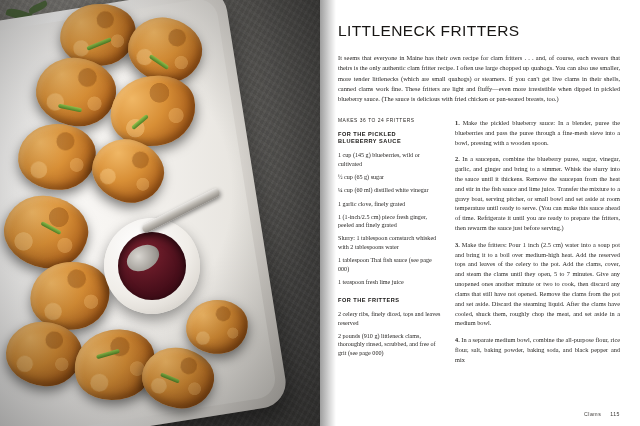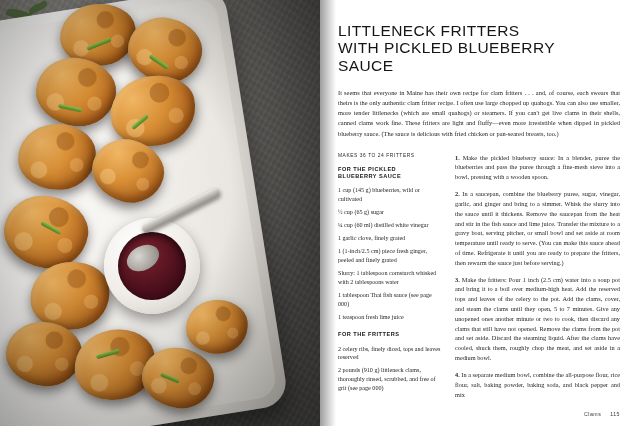--- a/index.html
+++ b/index.html
@@ -284,21 +284,20 @@
 
     <div class="bg-vignette"></div>
   </div>
 
   <div class="gutter-shadow"></div>
 
   <div class="text-page">
 
     <h1 class="recipe-title">
       <span>LITTLENECK FRITTERS</span>
-      <span class="line2">WITH PICKLED BLUEBERRY SAUCE</span>
     </h1>
 
     <p class="headnote">It seems that everyone in Maine has their own recipe for clam fritters . . . and, of course, each swears that theirs is the only authentic clam fritter recipe. I often use large chopped up quahogs. You can also use smaller, more tender littlenecks (which are small quahogs) or steamers. If you can't get live clams in their shells, canned clams work fine. These fritters are light and fluffy—even more irresistible when dipped in pickled blueberry sauce. (The sauce is delicious with fried chicken or pan-seared breasts, too.)</p>
 
     <div class="cols">
 
       <div class="col-left">
         <div class="yield">MAKES 36 TO 24 FRITTERS</div>
 
         <h2 class="sub">

